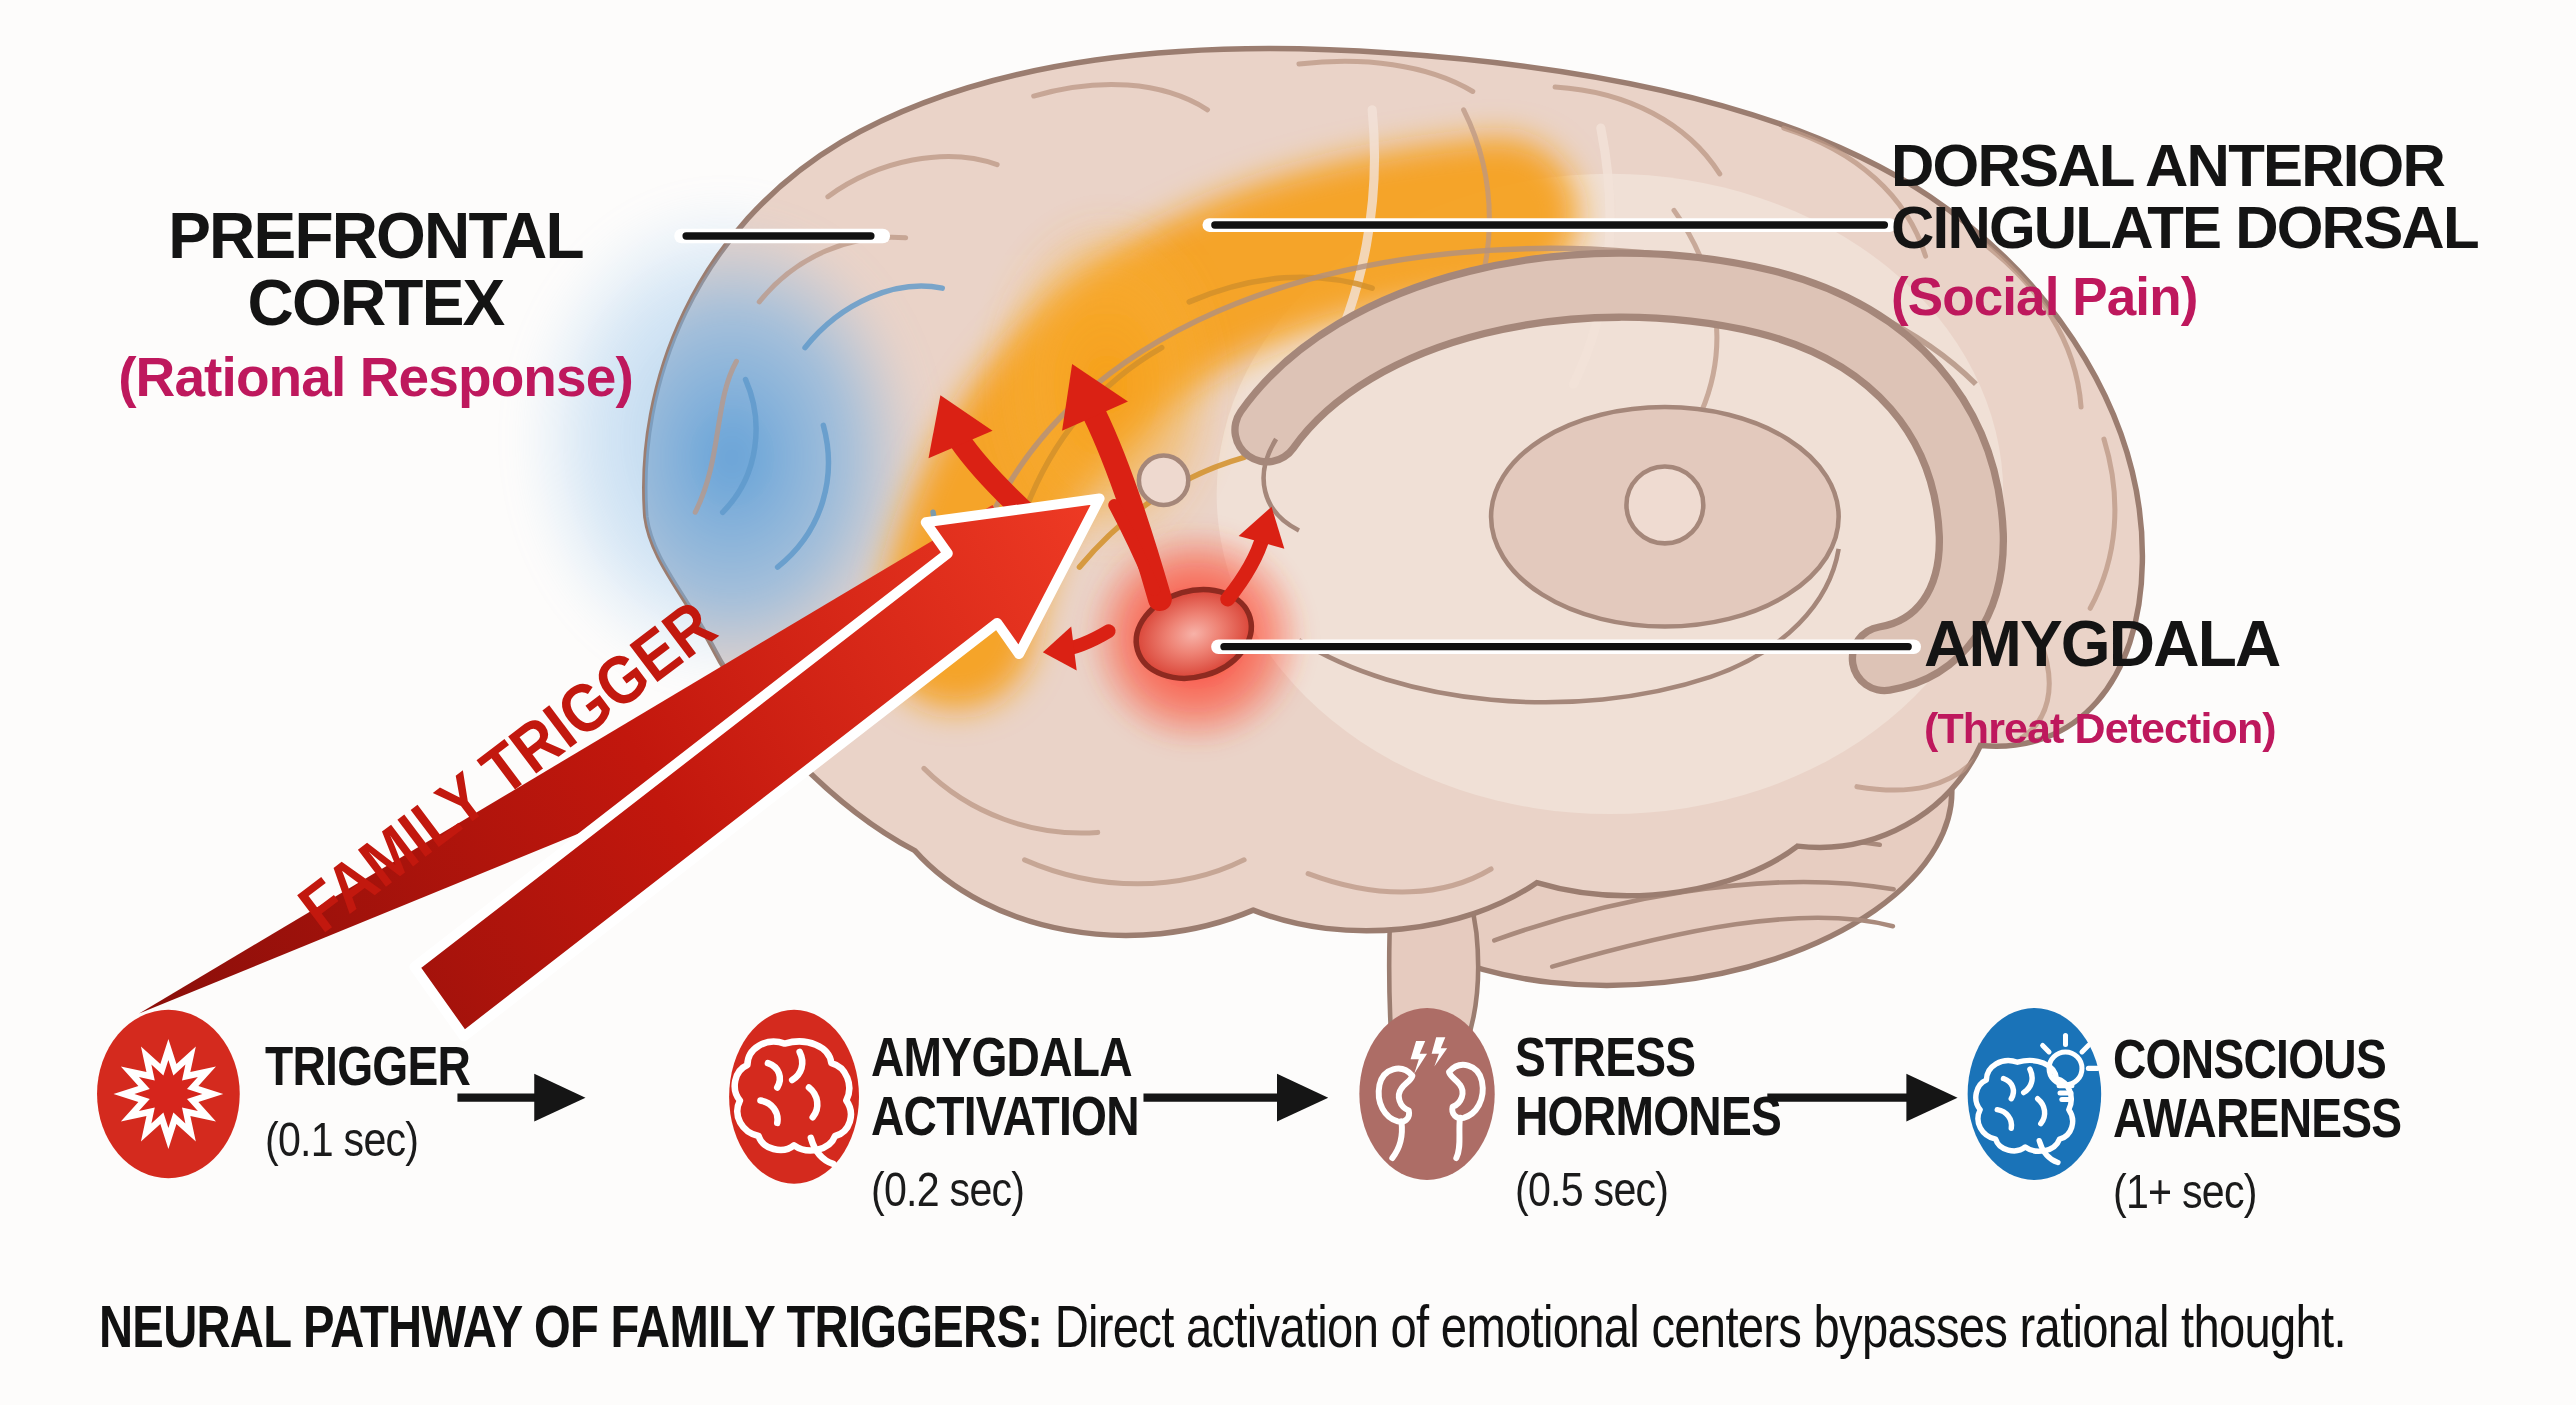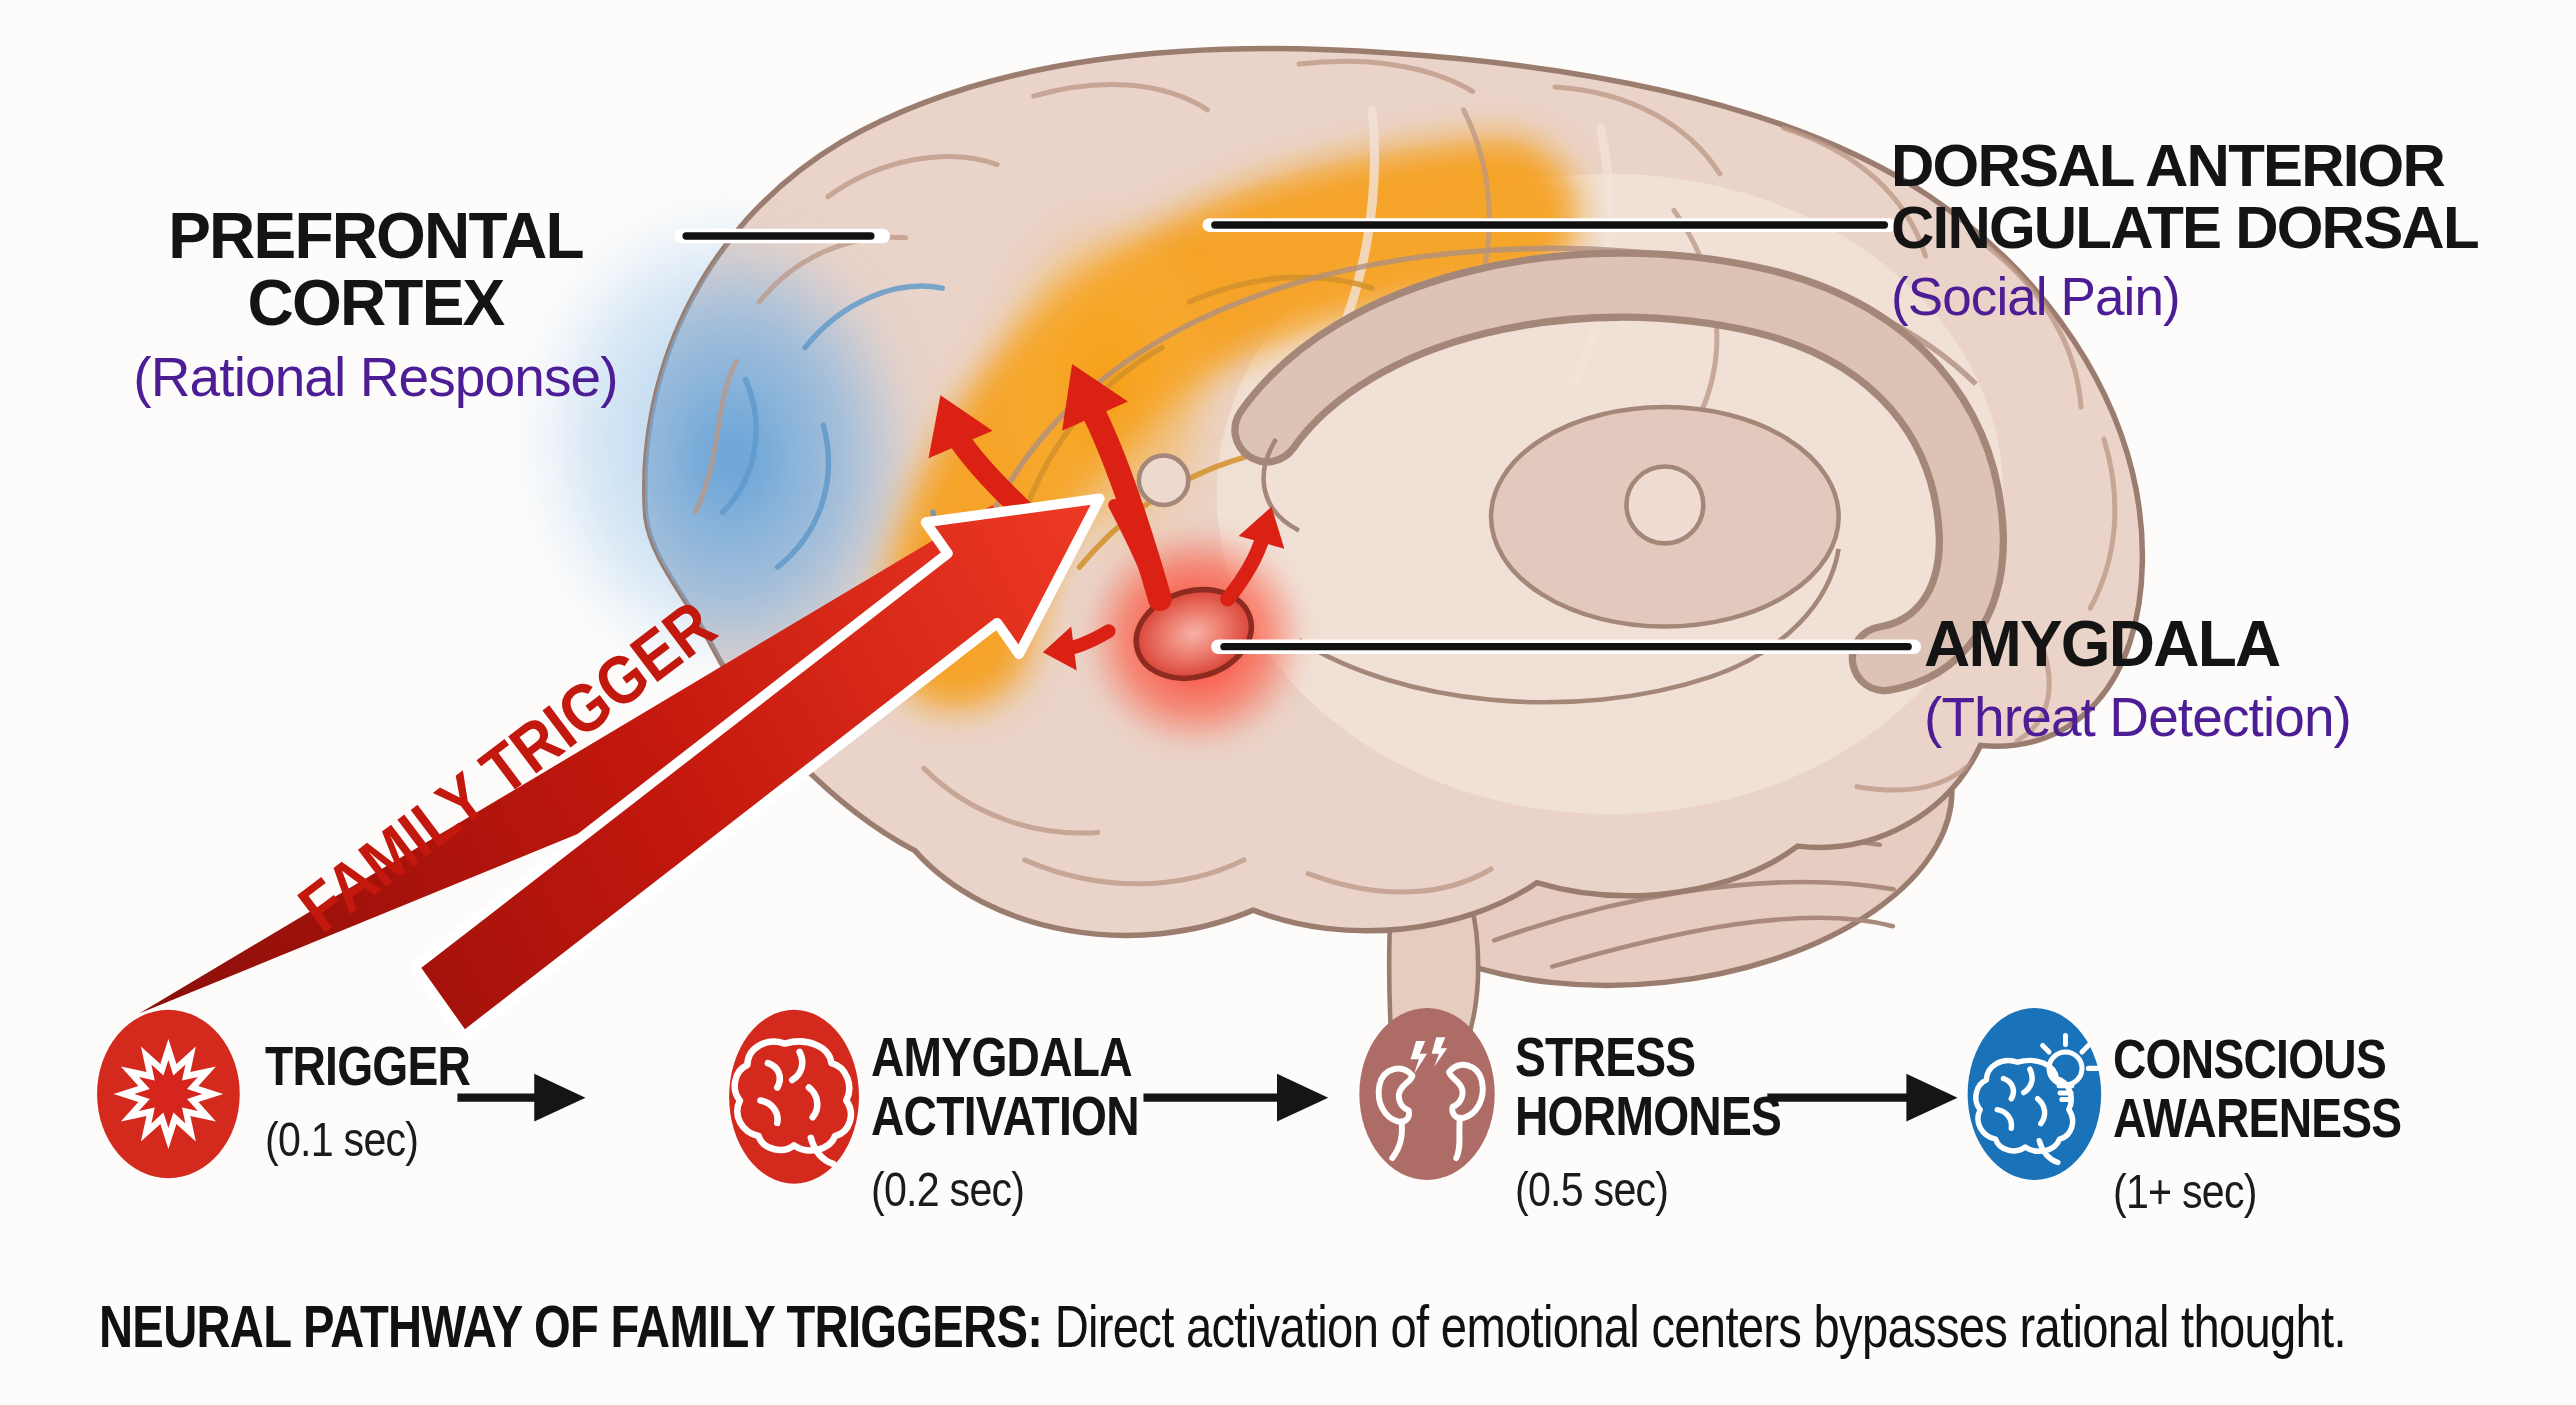--- a/index.html
+++ b/index.html
@@ -1,30 +1,30 @@
 <!DOCTYPE html>
 <html style="font-size:14.6px"><head>
 <meta charset="utf-8">
 <style>
   html,body{margin:0;padding:0;background:#fdfcfb;}
   .stage{position:relative;width:2576px;height:1405px;overflow:hidden;
          font-family:"Liberation Sans",sans-serif;background:#fdfcfb;}
   .scene{position:absolute;left:0;top:0;width:2576px;height:1405px;}
   .abs{position:absolute;}
   .lbl-title{font-weight:700;color:#141414;letter-spacing:-1.8px;line-height:1.04;}
-  .lbl-sub{font-weight:400;color:#4c1d95;letter-spacing:-0.9px;line-height:1.05;}
+  .lbl-sub{font-weight:700;color:#be185d;letter-spacing:-0.9px;line-height:1.05;}
   #pfc-label{left:78px;top:203px;width:595px;text-align:center;}
   #pfc-label .lbl-title{font-size:64px;}
   #pfc-label .lbl-sub{font-size:55px;margin-top:12.8px;}
   #dacc-label{left:1891px;top:135px;text-align:left;}
   #dacc-label .lbl-title{font-size:60px;}
   #dacc-label .lbl-sub{font-size:53px;margin-top:9.1px;}
   #amy-label{left:1924px;top:611px;text-align:left;}
   #amy-label .lbl-title{font-size:64px;}
-  #amy-label .lbl-sub{font-size:55px;margin-top:11px;}
+  #amy-label .lbl-sub{font-size:43px;margin-top:28px;}
   .step-text{white-space:nowrap;transform:scaleX(0.84);transform-origin:left top;}
   .step-text .st-title{font-weight:700;color:#141414;font-size:55px;line-height:59px;letter-spacing:-0.9px;}
   .step-text .st-time{font-weight:400;color:#1b1b1b;font-size:49px;margin-top:14.6px;letter-spacing:-0.9px;}
   #step1-text{left:265px;top:1037px;}
   #step2-text{left:871px;top:1028px;}
   #step3-text{left:1515px;top:1028px;}
   #step4-text{left:2113px;top:1030px;}
   #caption{left:99px;top:1293px;font-size:59px;color:#111;white-space:nowrap;
            transform:scaleX(0.80);transform-origin:left top;}
   #caption .cap-bold{font-weight:700;letter-spacing:-0.9px;}

